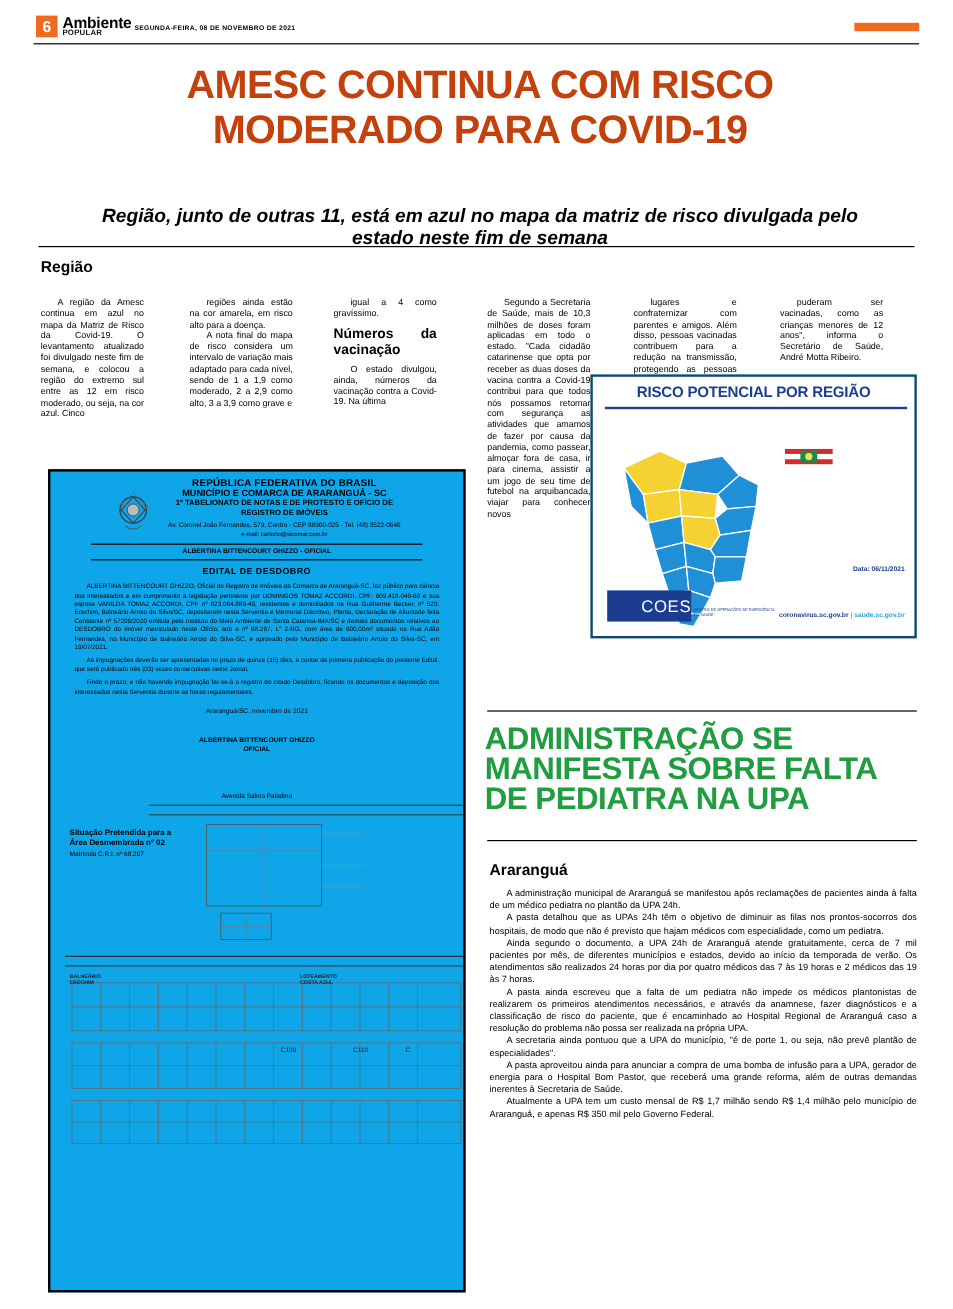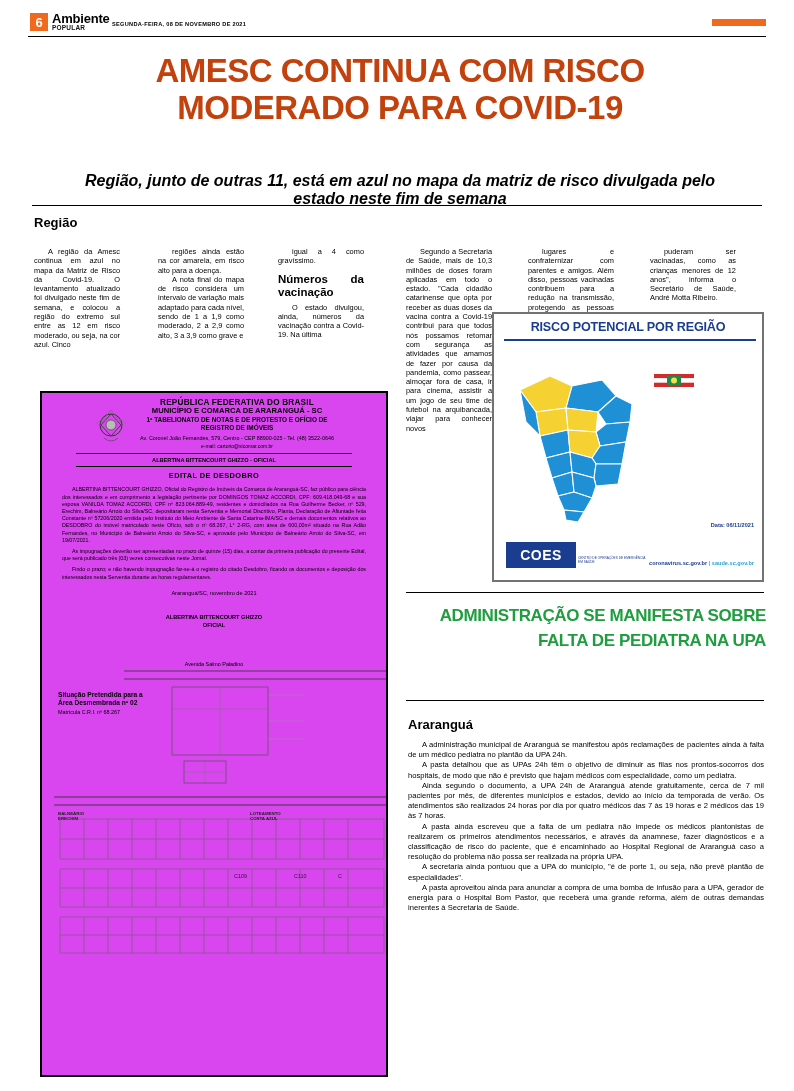--- a/index.html
+++ b/index.html
@@ -71,21 +71,21 @@
   #col1 { left: 34px; top: 247px; width: 86px; }
   #col2 { left: 158px; top: 247px; width: 86px; }
   #col3 { left: 278px; top: 247px; width: 86px; }
   #col4 { left: 406px; top: 247px; width: 86px; }
   #col5 { left: 528px; top: 247px; width: 86px; }
   #col6 { left: 650px; top: 247px; width: 86px; }
 
   
   .legal {
     position:absolute; left: 40px; top: 391px; width: 348px; height: 686px;
-    border: 2px solid #000; background: #d946ef; overflow: hidden;
+    border: 2px solid #000; background: #0ea5e9; overflow: hidden;
   }
   .legal-inner { position:absolute; left: 6px; top: 6px; right: 6px; bottom: 6px; }
   .legal-header { text-align:center; font-size: 6.6px; line-height: 8.4px; font-weight: bold; }
   .legal-crest {
     position:absolute; left: 46px; top: 8px; width: 34px; height: 40px;
   }
   .legal-head-txt { margin-left: 52px; margin-right: 6px; text-align:center; }
   .legal-head-txt .l1 { font-size: 8.2px; font-weight: bold; letter-spacing: .2px; }
   .legal-head-txt .l2 { font-size: 7.6px; font-weight: bold; }
   .legal-head-txt .l3 { font-size: 6.4px; font-weight: bold; }
@@ -104,47 +104,47 @@
   .plat-street {
     position:absolute; text-align:center; font-size: 5.4px; width: 100%;
   }
   .plat-lbl { position:absolute; font-size: 4.4px; color:#222; }
   .situacao {
     position:absolute; left: 4px; top: 30px; font-size: 6.6px; font-weight: bold; line-height: 8.4px;
   }
 
   
   .riskbox {
-    position:absolute; left: 492px; top: 312px; width: 272px; height: 270px;
-    border: 2px solid #737373; background: #fff; overflow:hidden;
+    position:absolute; left: 492px; top: 312px; width: 272px; height: 220px;
+    border: 2px solid #0c4a6e; background: #fff; overflow:hidden;
   }
   .risk-title {
     position:absolute; left: 0; top: 6px; width: 100%; text-align:center;
     color: #1b3d8f; font-weight: bold; font-size: 12.6px; letter-spacing: -0.2px;
   }
   .risk-underline { position:absolute; left: 10px; top: 25px; width: 252px; border-top: 2px solid #1b3d8f; }
   .sc-map { position:absolute; left: 12px; top: 32px; width: 140px; height: 182px; }
   .gov-block { position:absolute; left: 158px; top: 44px; width: 108px; color:#1b3d8f; }
   .gov-block .g1 { font-size: 8px; font-weight: bold; letter-spacing:.2px; }
   .gov-block .g2 { font-size: 17.5px; font-weight: bold; line-height: 16px; letter-spacing:-0.6px; }
   .gov-block .g3 { font-size: 5.8px; font-weight: bold; line-height: 7.2px; margin-top: 3px; }
   .gov-flag { position:absolute; left: 160px; top: 60px; width: 40px; height: 13px; }
   .risk-date { position:absolute; right: 8px; bottom: 52px; font-size: 5.6px; font-weight: bold; color:#1b3d8f; }
   .coes { position:absolute; left: 12px; bottom: 12px; width: 70px; height: 26px; background:#1b3d8f; color:#fff;
-          display:flex; align-items:center; justify-content:center; font-weight:bold; font-size: 14px; letter-spacing:.5px;}
+          display:flex; align-items:center; justify-content:flex-end; font-weight:normal; font-size: 14px; letter-spacing:.5px;}
   .risk-urls { position:absolute; right: 8px; bottom: 14px; font-size: 5.6px; font-weight: bold; }
   .risk-urls .u1 { color: #1b3d8f; }
   .risk-urls .u2 { color: #2aa3d4; }
 
   .risk-rule { position:absolute; left: 406px; top: 592px; width: 358px; border-top: 1.6px solid #000; }
 
   
   .headline2 {
     position:absolute; left: 404px; top: 603px; width: 362px;
-    text-align:right; color: #1f9d3f; font-weight: bold; font-size: 17px;
+    text-align:left; color: #1f9d3f; font-weight: bold; font-size: 26px;
     line-height: 25px; letter-spacing: -0.4px;
   }
   .headline2-rule { position:absolute; left: 406px; top: 700px; width: 358px; border-top: 1.6px solid #000; }
 
   
   #article2 {
     position:absolute; left: 408px; top: 740px; width: 356px;
     font-size: 7.6px; line-height: 10.2px; text-align: justify;
   }
   #article2 p { margin: 0; text-indent: 14px; }
@@ -394,15 +394,16 @@
 
   <div class="kicker" id="kicker-ararangua">Araranguá</div>
 
   <div id="article2">
     <p>A administração municipal de Araranguá se manifestou após reclamações de pacientes ainda à falta de um médico pediatra no plantão da UPA 24h.</p>
     <p>A pasta detalhou que as UPAs 24h têm o objetivo de diminuir as filas nos prontos-socorros dos hospitais, de modo que não é previsto que hajam médicos com especialidade, como um pediatra.</p>
     <p>Ainda segundo o documento, a UPA 24h de Araranguá atende gratuitamente, cerca de 7 mil pacientes por mês, de diferentes municípios e estados, devido ao início da temporada de verão. Os atendimentos são realizados 24 horas por dia por quatro médicos das 7 às 19 horas e 2 médicos das 19 às 7 horas.</p>
     <p>A pasta ainda escreveu que a falta de um pediatra não impede os médicos plantonistas de realizarem os primeiros atendimentos necessários, e através da anamnese, fazer diagnósticos e a classificação de risco do paciente, que é encaminhado ao Hospital Regional de Araranguá caso a resolução do problema não possa ser realizada na própria UPA.</p>
     <p>A secretaria ainda pontuou que a UPA do município, "é de porte 1, ou seja, não prevê plantão de especialidades".</p>
     <p>A pasta aproveitou ainda para anunciar a compra de uma bomba de infusão para a UPA, gerador de energia para o Hospital Bom Pastor, que receberá uma grande reforma, além de outras demandas inerentes à Secretaria de Saúde.</p>
+    <p>Atualmente a UPA tem um custo mensal de R$ 1,7 milhão sendo R$ 1,4 milhão pelo município de Araranguá, e apenas R$ 350 mil pelo Governo Federal.</p>
   </div>
 
 </div>
 
 </body></html>

